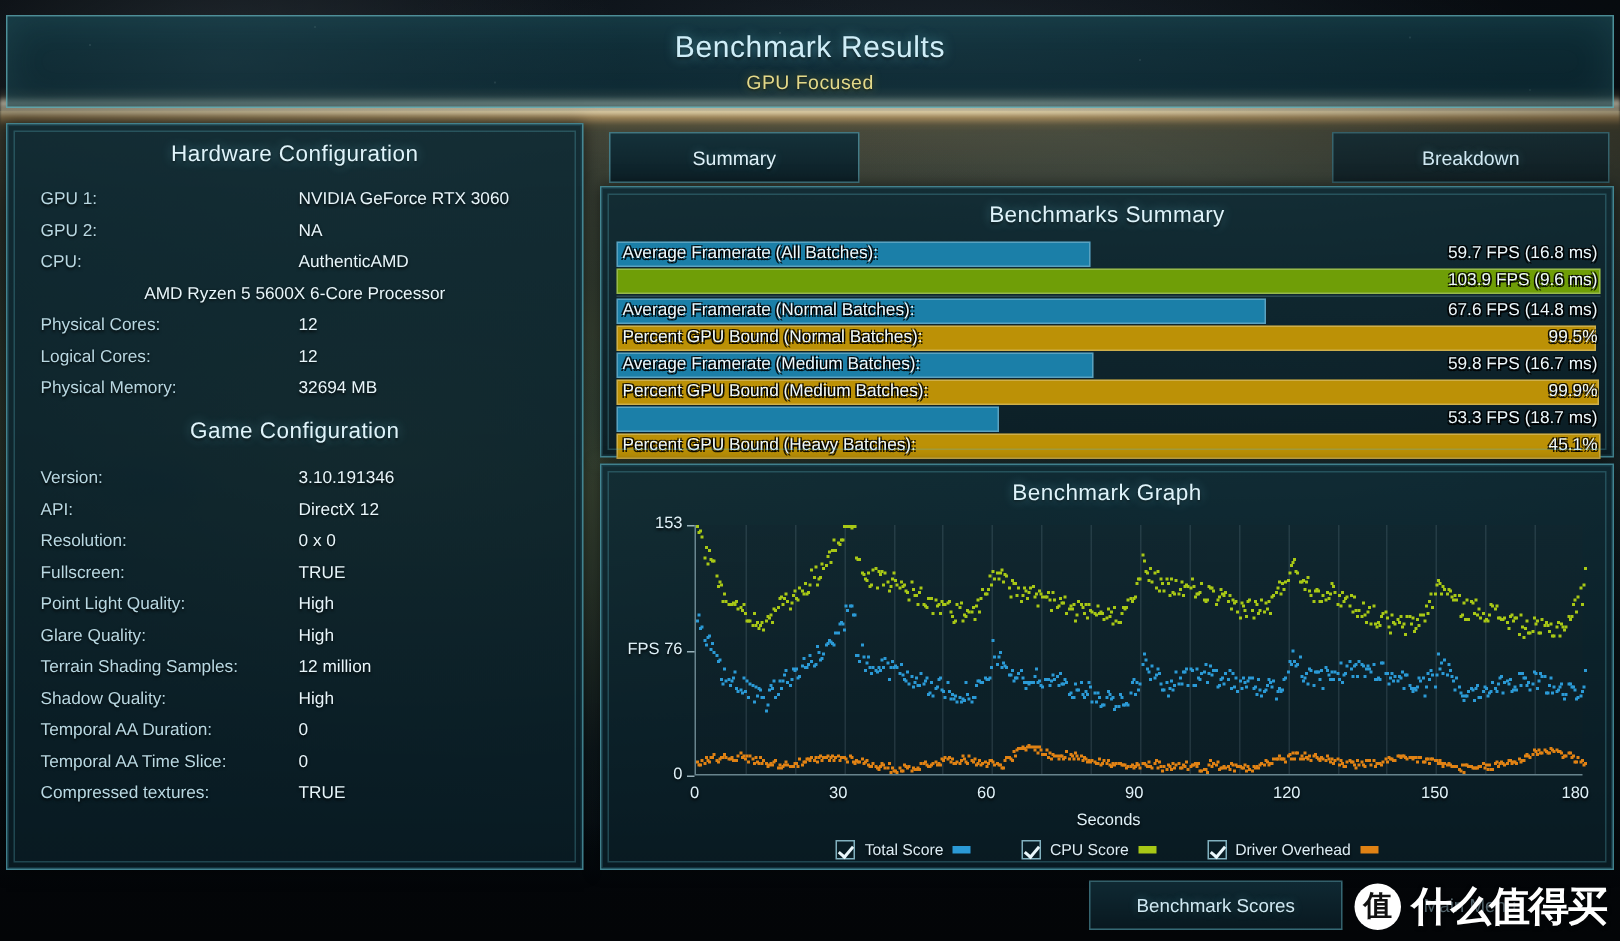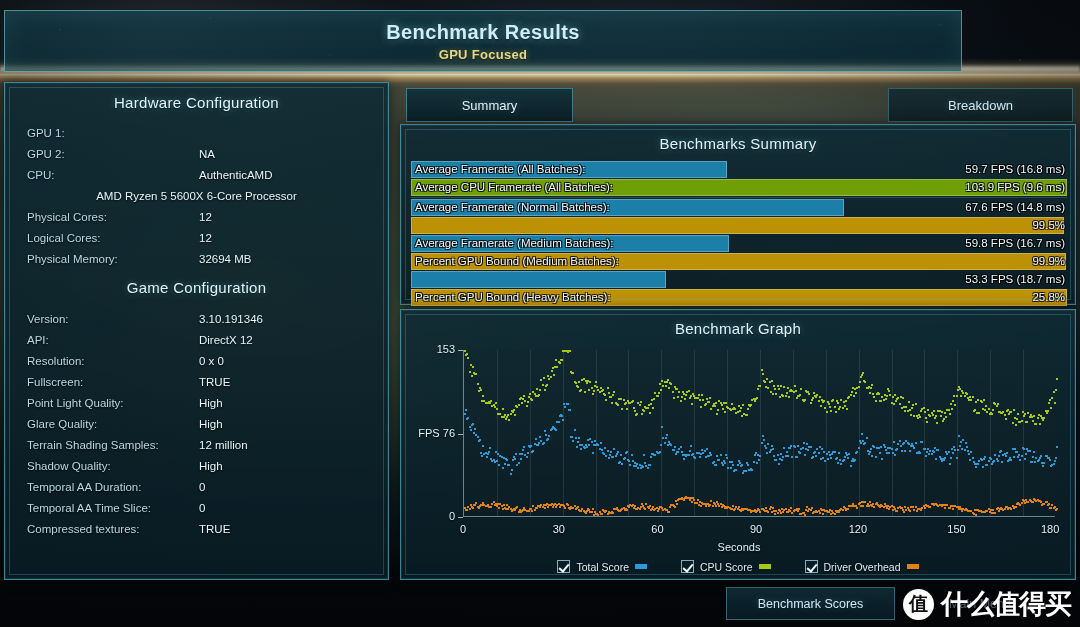--- a/index.html
+++ b/index.html
@@ -82,25 +82,24 @@
     border:1px solid rgba(110,210,225,.55);
     box-shadow: inset 0 0 0 1px rgba(30,80,95,.45), 0 0 10px rgba(0,0,0,.55);
   }
   .panel::after{
     content:""; position:absolute; inset:4px; pointer-events:none;
     border:1px solid rgba(95,185,200,.28);
   }
 
   
   #header {
-    position:absolute; left:4px; top:10px; width:958px; height:62px;
+    position:absolute; left:4px; top:10px; width:1072px; height:62px;
     background: linear-gradient(180deg, rgba(18,66,78,.62), rgba(12,50,62,.58));
     border:1px solid rgba(130,225,235,.55);
     box-shadow: inset 0 0 26px rgba(120,220,230,.10);
-    font-weight: bold;
   }
   #header .title {
     position:absolute; left:0; right:0; top:10px; text-align:center;
     font-size:20px; color:#cfeef8; letter-spacing:.4px;
     text-shadow:0 0 8px rgba(120,220,240,.55), 0 1px 2px rgba(0,0,0,.8);
   }
   #header .subtitle {
     position:absolute; left:0; right:0; top:36px; text-align:center;
     font-size:13px; color:#e3d98a; letter-spacing:.3px;
     text-shadow:0 0 6px rgba(200,190,80,.5), 0 1px 2px rgba(0,0,0,.8);
@@ -227,20 +226,21 @@
 <div id="header">
   <div class="title">Benchmark Results</div>
   <div class="subtitle">GPU Focused</div>
 </div>
 
 <div class="panel" id="left-panel">
   <div class="section-title" style="position:absolute;left:0;right:0;top:11px;">Hardware Configuration</div>
   <div class="kv-list" id="hw-list" style="position:absolute;left:0;right:0;top:40px;">
       <div class="kv-row">
         <span class="kv-key">GPU 1:</span>
+        <span class="kv-val">NVIDIA GeForce RTX 3060</span>
       </div>
       <div class="kv-row">
         <span class="kv-key">GPU 2:</span>
         <span class="kv-val">NA</span>
       </div>
       <div class="kv-row">
         <span class="kv-key">CPU:</span>
         <span class="kv-val">AuthenticAMD</span>
       </div>
       <div class="kv-row center">
@@ -319,51 +319,51 @@
 <div class="panel" id="summary-panel">
   <div class="section-title" style="position:absolute;left:0;right:0;top:10px;">Benchmarks Summary</div>
   <div class="bars" id="bars">
       <div class="bar-row">
         <div class="bar-fill" style="width: 316.192px; background: rgb(27, 127, 168);"></div>
         <div class="bar-label">Average Framerate (All Batches):</div>
         <div class="bar-value">59.7 FPS (16.8 ms)</div>
       </div>
       <div class="bar-row">
         <div class="bar-fill" style="width: 656px; background: rgb(111, 158, 7);"></div>
-        <div class="bar-label">Average CPU Framerate (All Batches):</div>
         <div class="bar-value">103.9 FPS (9.6 ms)</div>
       </div>
       <div class="bar-row gap">
         <div class="divider" style="top: -2px;"></div>
         <div class="bar-fill" style="width: 432.96px; background: rgb(27, 127, 168);"></div>
         <div class="bar-label">Average Framerate (Normal Batches):</div>
         <div class="bar-value">67.6 FPS (14.8 ms)</div>
       </div>
       <div class="bar-row">
         <div class="bar-fill" style="width: 652.72px; background: rgb(188, 145, 6);"></div>
+        <div class="bar-label">Percent GPU Bound (Normal Batches):</div>
         <div class="bar-value">99.5%</div>
       </div>
       <div class="bar-row">
         <div class="bar-fill" style="width: 317.504px; background: rgb(27, 127, 168);"></div>
         <div class="bar-label">Average Framerate (Medium Batches):</div>
         <div class="bar-value">59.8 FPS (16.7 ms)</div>
       </div>
       <div class="bar-row">
         <div class="bar-fill" style="width: 655.344px; background: rgb(188, 145, 6);"></div>
         <div class="bar-label">Percent GPU Bound (Medium Batches):</div>
         <div class="bar-value">99.9%</div>
       </div>
       <div class="bar-row">
         <div class="bar-fill" style="width: 255.184px; background: rgb(27, 127, 168);"></div>
         <div class="bar-value">53.3 FPS (18.7 ms)</div>
       </div>
       <div class="bar-row">
         <div class="bar-fill" style="width: 656px; background: rgb(188, 145, 6);"></div>
         <div class="bar-label">Percent GPU Bound (Heavy Batches):</div>
-        <div class="bar-value">25.8%</div>
+        <div class="bar-value">45.1%</div>
       </div>
     </div>
 </div>
 
 <div class="panel" id="graph-panel">
   <div class="section-title" style="position:absolute;left:0;right:0;top:10px;">Benchmark Graph</div>
   <div id="plot">
       <div class="vgrid" style="left: 32.8889px;"></div>
       <div class="vgrid" style="left: 65.7778px;"></div>
       <div class="vgrid" style="left: 98.6667px;"></div>

